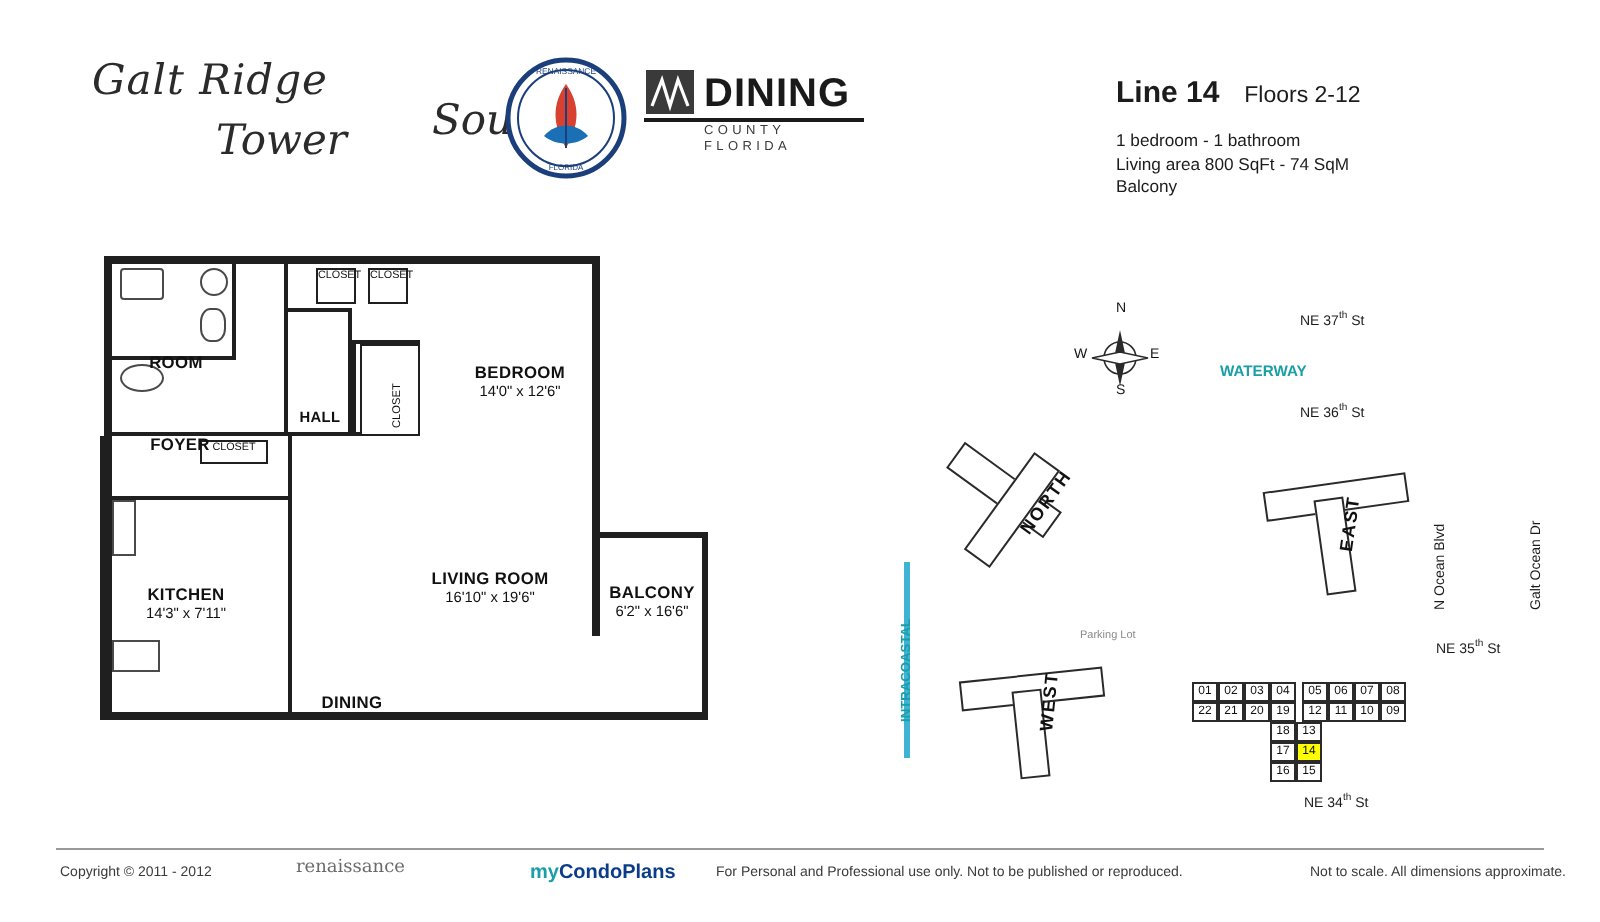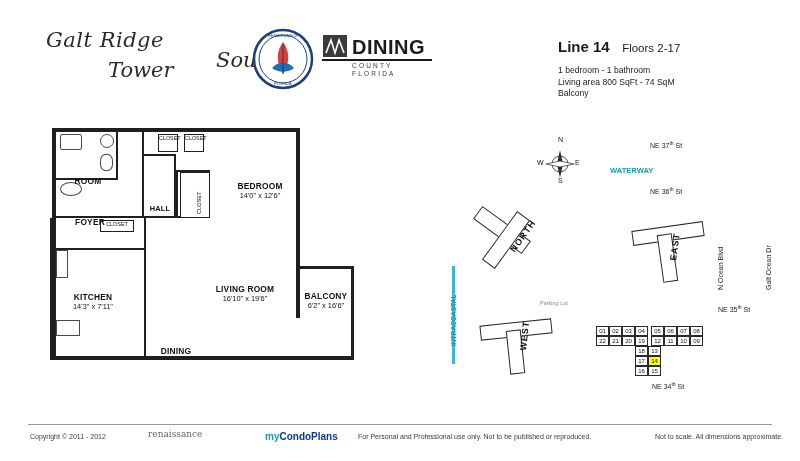--- a/index.html
+++ b/index.html
@@ -155,21 +155,21 @@
     position: absolute;
     border: 1px solid #4a4a4a;
     background: #fff;
     box-sizing: border-box;
   }
 
   
   .map {
     position: absolute;
     left: 420px;
-    top: 118px;
+    top: 133px;
     width: 370px;
     height: 285px;
   }
   .map-text {
     position: absolute;
     font-size: 7px;
     color: #1b1b1b;
     white-space: nowrap;
   }
   .map-text.teal {
@@ -292,21 +292,21 @@
     </svg>
     <div class="bc-text" style="left:30px;">DINING</div>
     <div class="bc-bar"></div>
     <div class="bc-sub">COUNTY</div>
     <div class="bc-sub" style="top:34px;left:30px;">FLORIDA</div>
   </div>
 
   <div class="unit-block">
     <div>
       <span class="unit-line">Line 14</span>
-      <span class="unit-floors">Floors 2-17</span>
+      <span class="unit-floors">Floors 2-12</span>
     </div>
     <div class="unit-specs">
       <div>1 bedroom - 1 bathroom</div>
       <div>Living area  800  SqFt - 74 SqM</div>
       <div>Balcony</div>
     </div>
   </div>
 
   <div class="plan">
 

